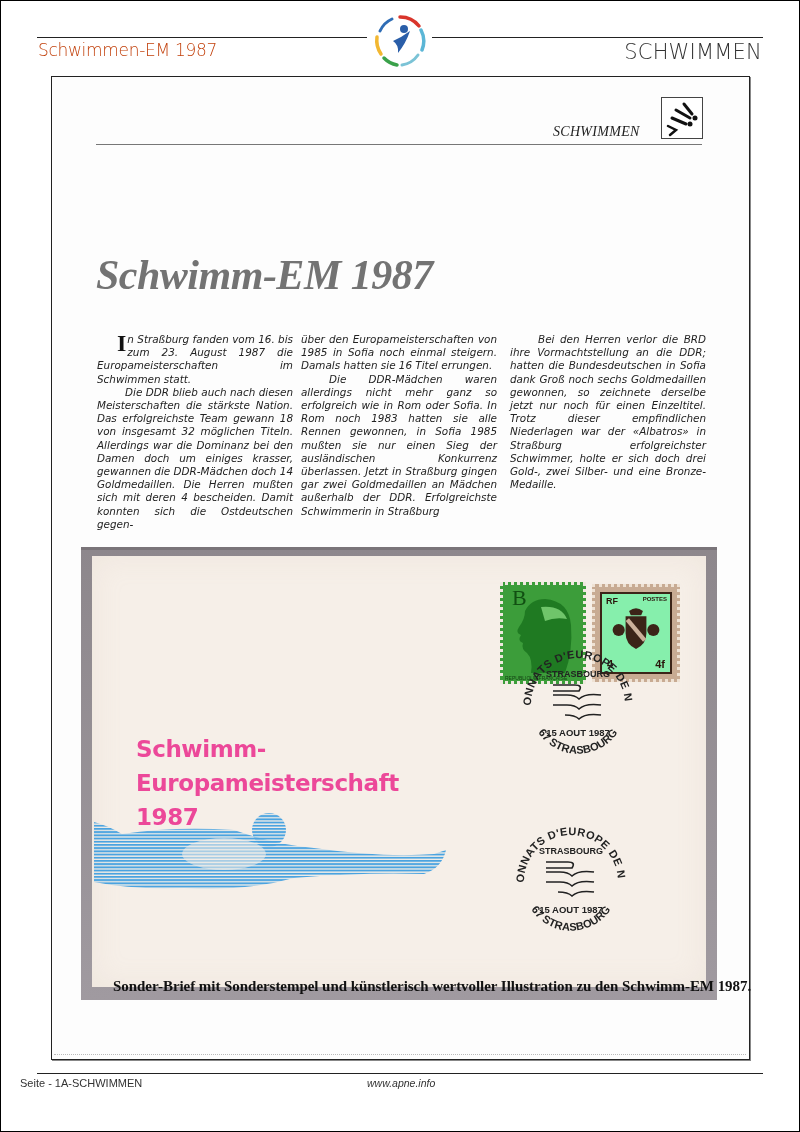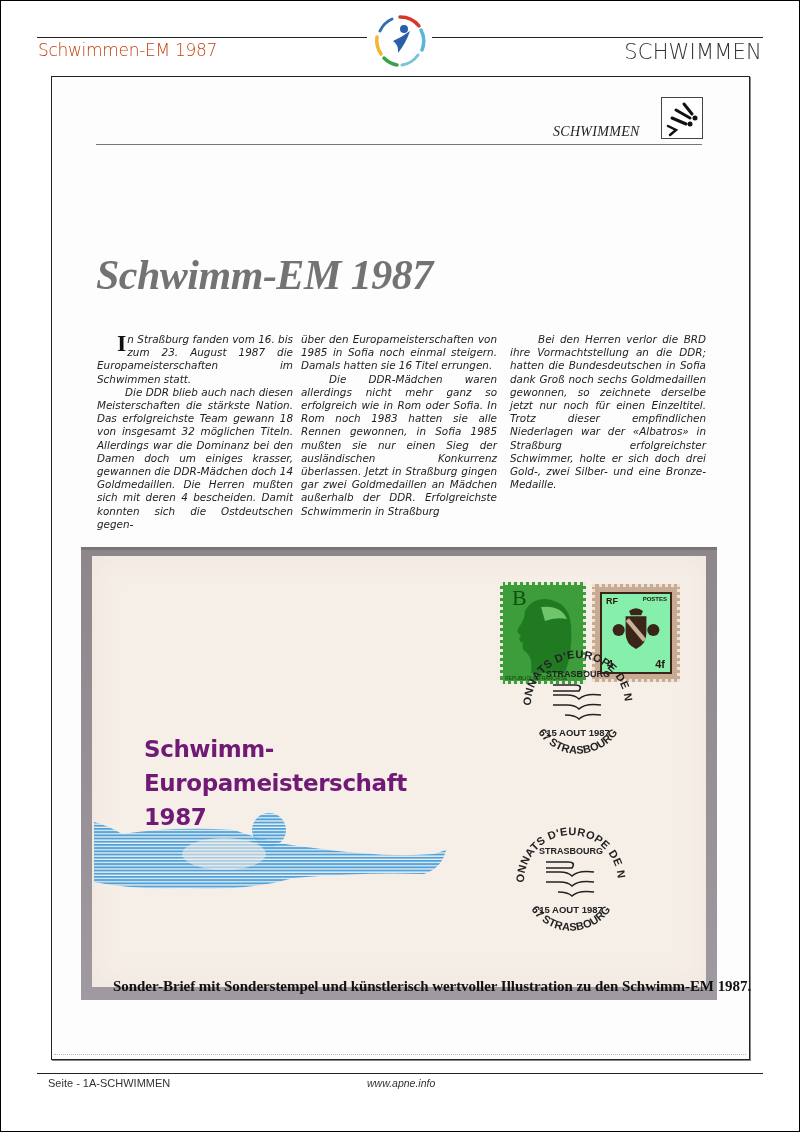--- a/index.html
+++ b/index.html
@@ -71,22 +71,22 @@
       position: absolute; left: 81px; top: 547px; width: 636px; height: 450px;
       background: linear-gradient(#8d878c, #a09aa0);
       border-top: 3px solid #7a7479;
     }
     .envelope {
       position: absolute; left: 92px; top: 556px; width: 614px; height: 431px;
       background: #f6efe8;
       box-shadow: inset 0 0 30px rgba(200,180,160,0.15);
     }
     .env-title {
-      position: absolute; left: 144px; top: 732px; font-family: "DejaVu Sans", sans-serif;
-      font-weight: bold; font-size: 23px; line-height: 34px; color: #701a75; letter-spacing: -0.4px;
+      position: absolute; left: 136px; top: 732px; font-family: "DejaVu Sans", sans-serif;
+      font-weight: bold; font-size: 23px; line-height: 34px; color: #ec4899; letter-spacing: -0.4px;
     }
     .env-title div { white-space: nowrap; }
     .swimmer { position: absolute; left: 94px; top: 812px; width: 356px; height: 82px; }
 
     .stamp-green {
       position: absolute; left: 500px; top: 582px; width: 80px; height: 96px;
       background: #3c9d3a; border: 3px dotted #efe8df;
     }
     .stamp-green .b-letter {
       position: absolute; left: 9px; top: 0px; font-family: "Liberation Serif", serif;
@@ -115,21 +115,21 @@
     .pm1 { left: 513px; top: 635px; }
     .pm2 { left: 506px; top: 812px; }
 
     .caption {
       position: absolute; left: 85px; top: 978px; font-family: "Liberation Serif", serif;
       font-weight: bold; font-size: 15px; color: #111; letter-spacing: -0.05px; margin-left: 28px;
     }
 
     
     .ftr-line { position: absolute; left: 37px; top: 1073px; width: 726px; height: 1px; background: #222; }
-    .ftr-left { position: absolute; left: 48px; top: 1077px; font-size: 11px; color: #333; }
+    .ftr-left { position: absolute; left: 20px; top: 1077px; font-size: 11px; color: #333; }
     .ftr-center { position: absolute; left: 367px; top: 1077px; font-size: 10.5px; color: #333; font-style: italic; }
   </style>
 </head>
 <body>
 
 <div class="outer-border"></div>
 
 <div class="hdr-line left"></div>
 <div class="hdr-line right"></div>
 <div class="hdr-title-left">Schwimmen-EM 1987</div>

